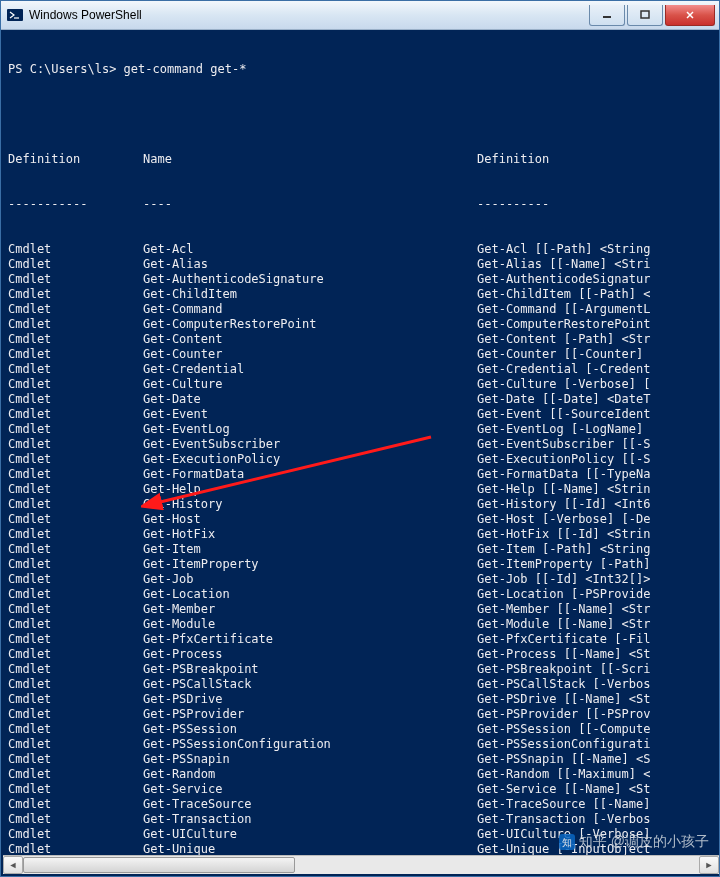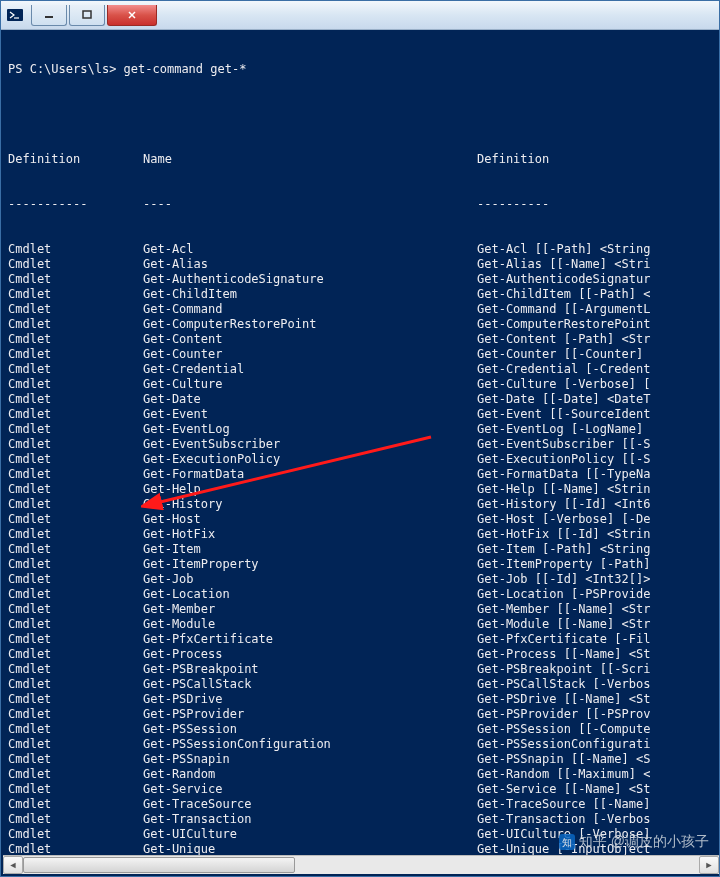--- a/index.html
+++ b/index.html
@@ -27,20 +27,21 @@
 
 <div class="window">
   <div class="titlebar">
     <span class="icon">
       <svg width="16" height="16" viewBox="0 0 16 16">
           <rect x="0" y="2" width="16" height="12" rx="1" fill="#012456"></rect>
           <path d="M3 5 L7 8 L3 11" stroke="#fff" stroke-width="1.2" fill="none"></path>
           <line x1="7" y1="11" x2="12" y2="11" stroke="#fff" stroke-width="1.2"></line>
         </svg>
     </span>
+    <span class="title">Windows PowerShell</span>
     <div class="winbtns">
       <div class="winbtn">
           <svg width="10" height="10">
             <line x1="1" y1="7" x2="9" y2="7" stroke="#333" stroke-width="2"></line>
           </svg>
         </div>
       <div class="winbtn">
           <svg width="10" height="10">
             <rect x="1" y="1" width="8" height="7" fill="none" stroke="#333" stroke-width="1.5"></rect>
           </svg>

